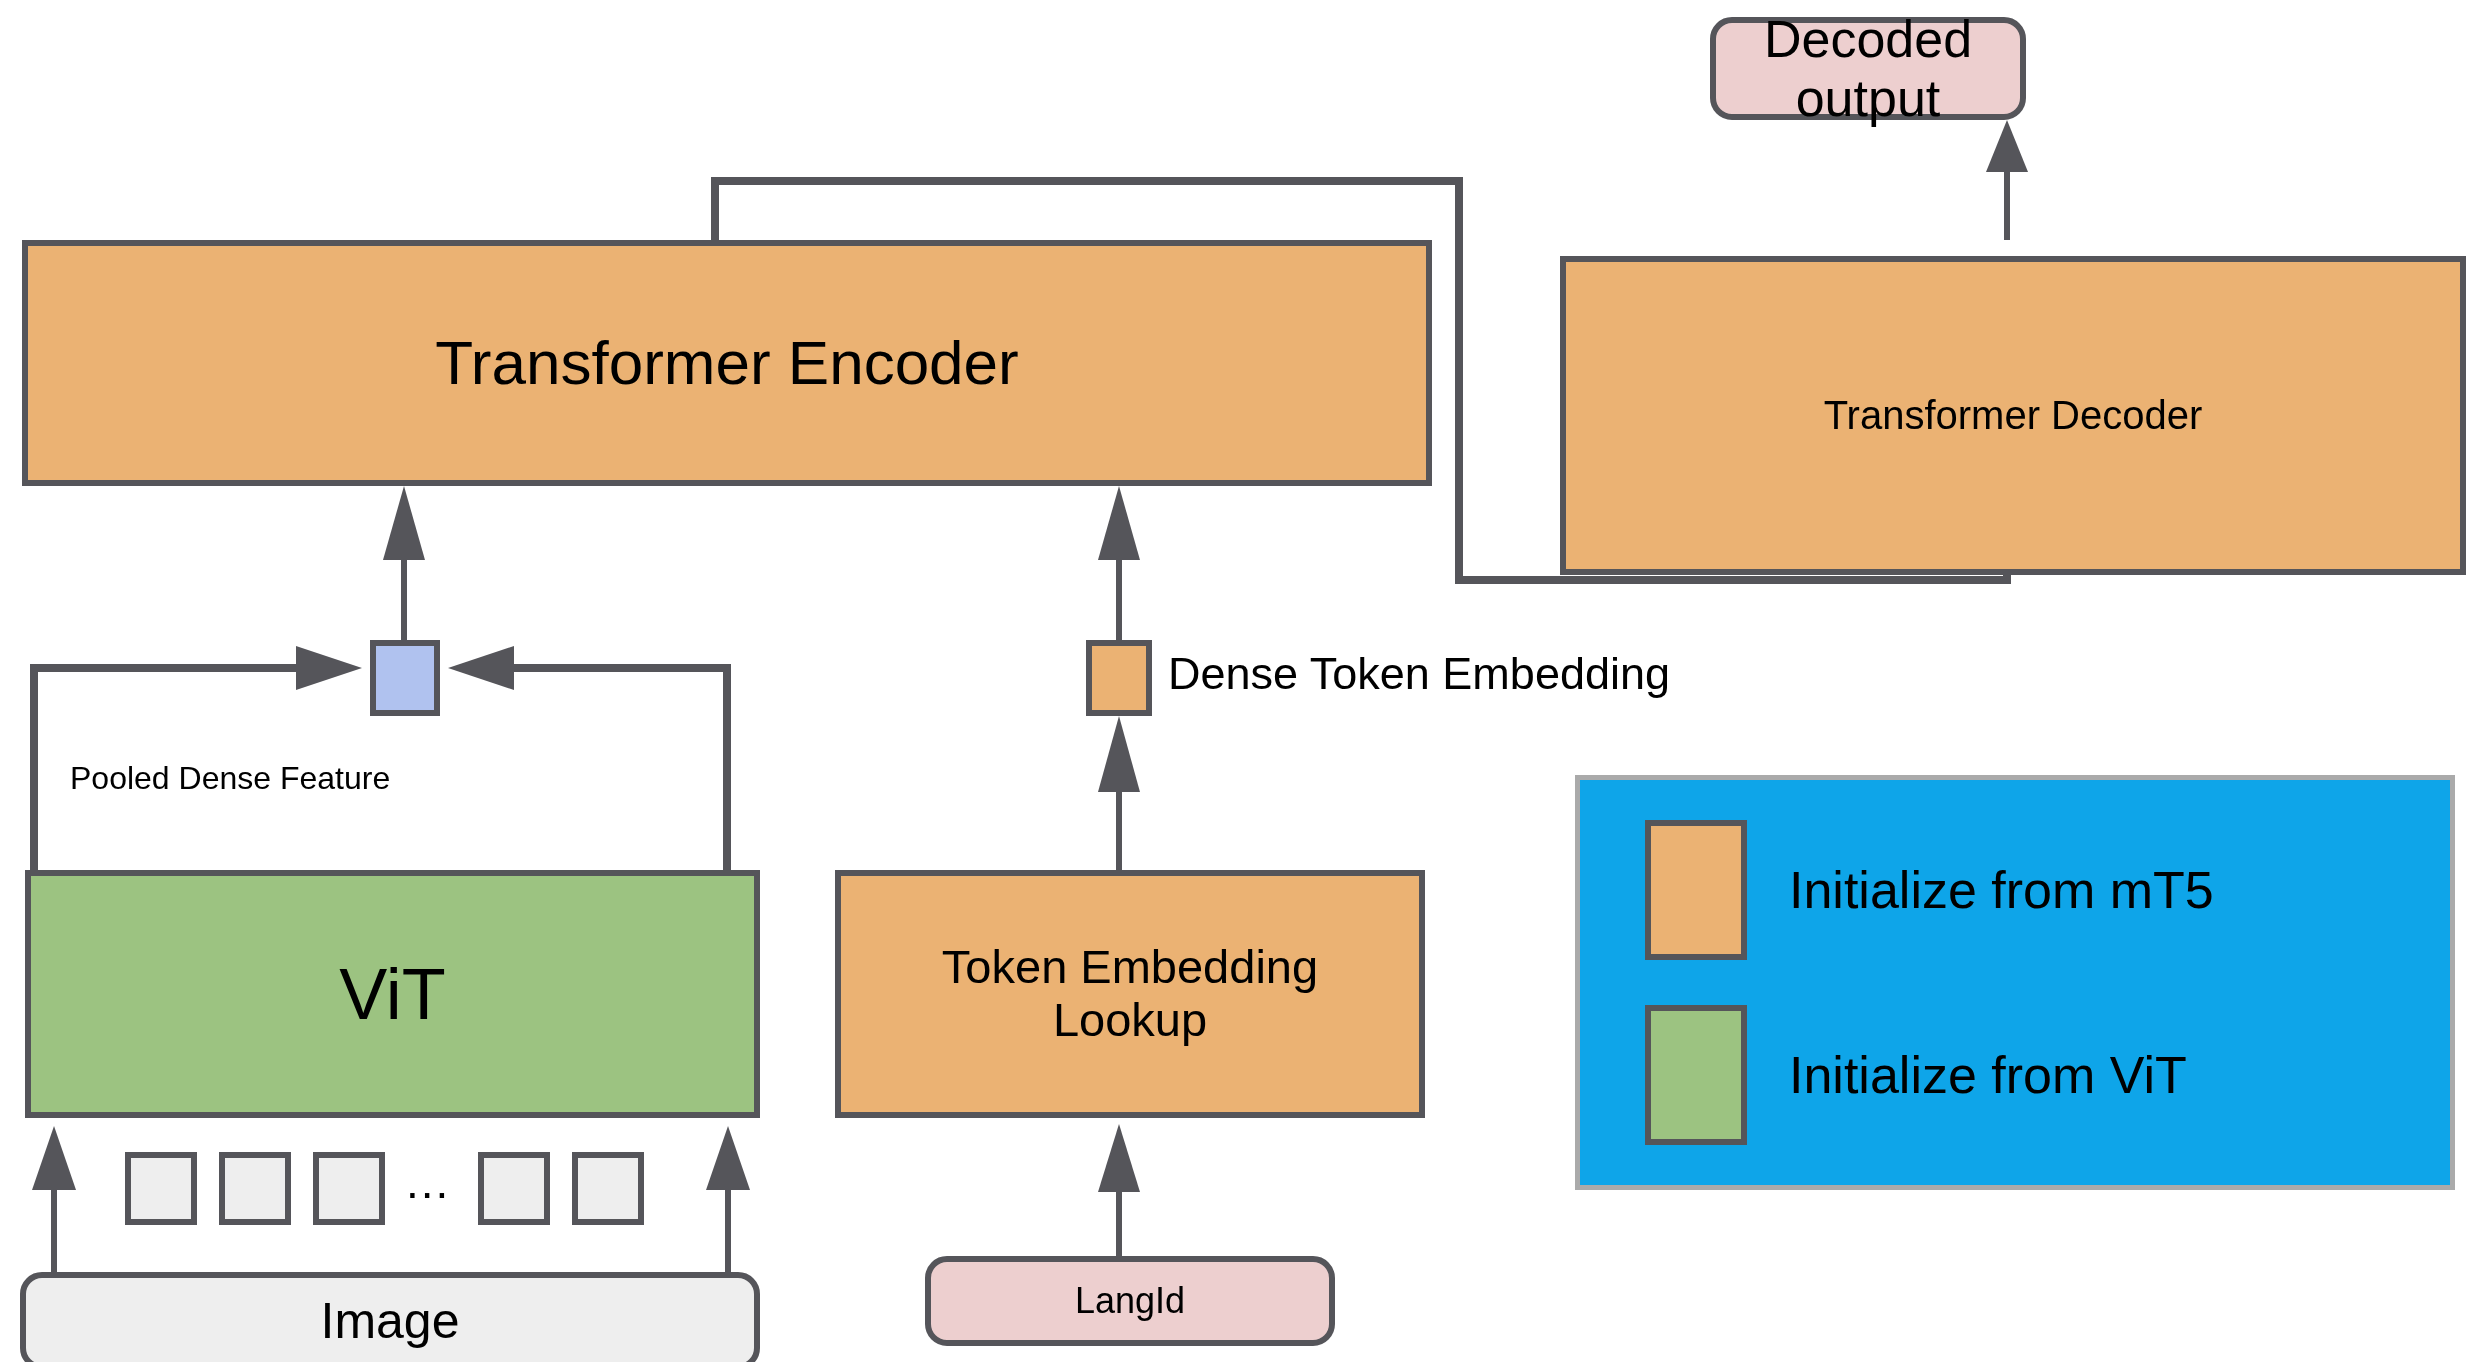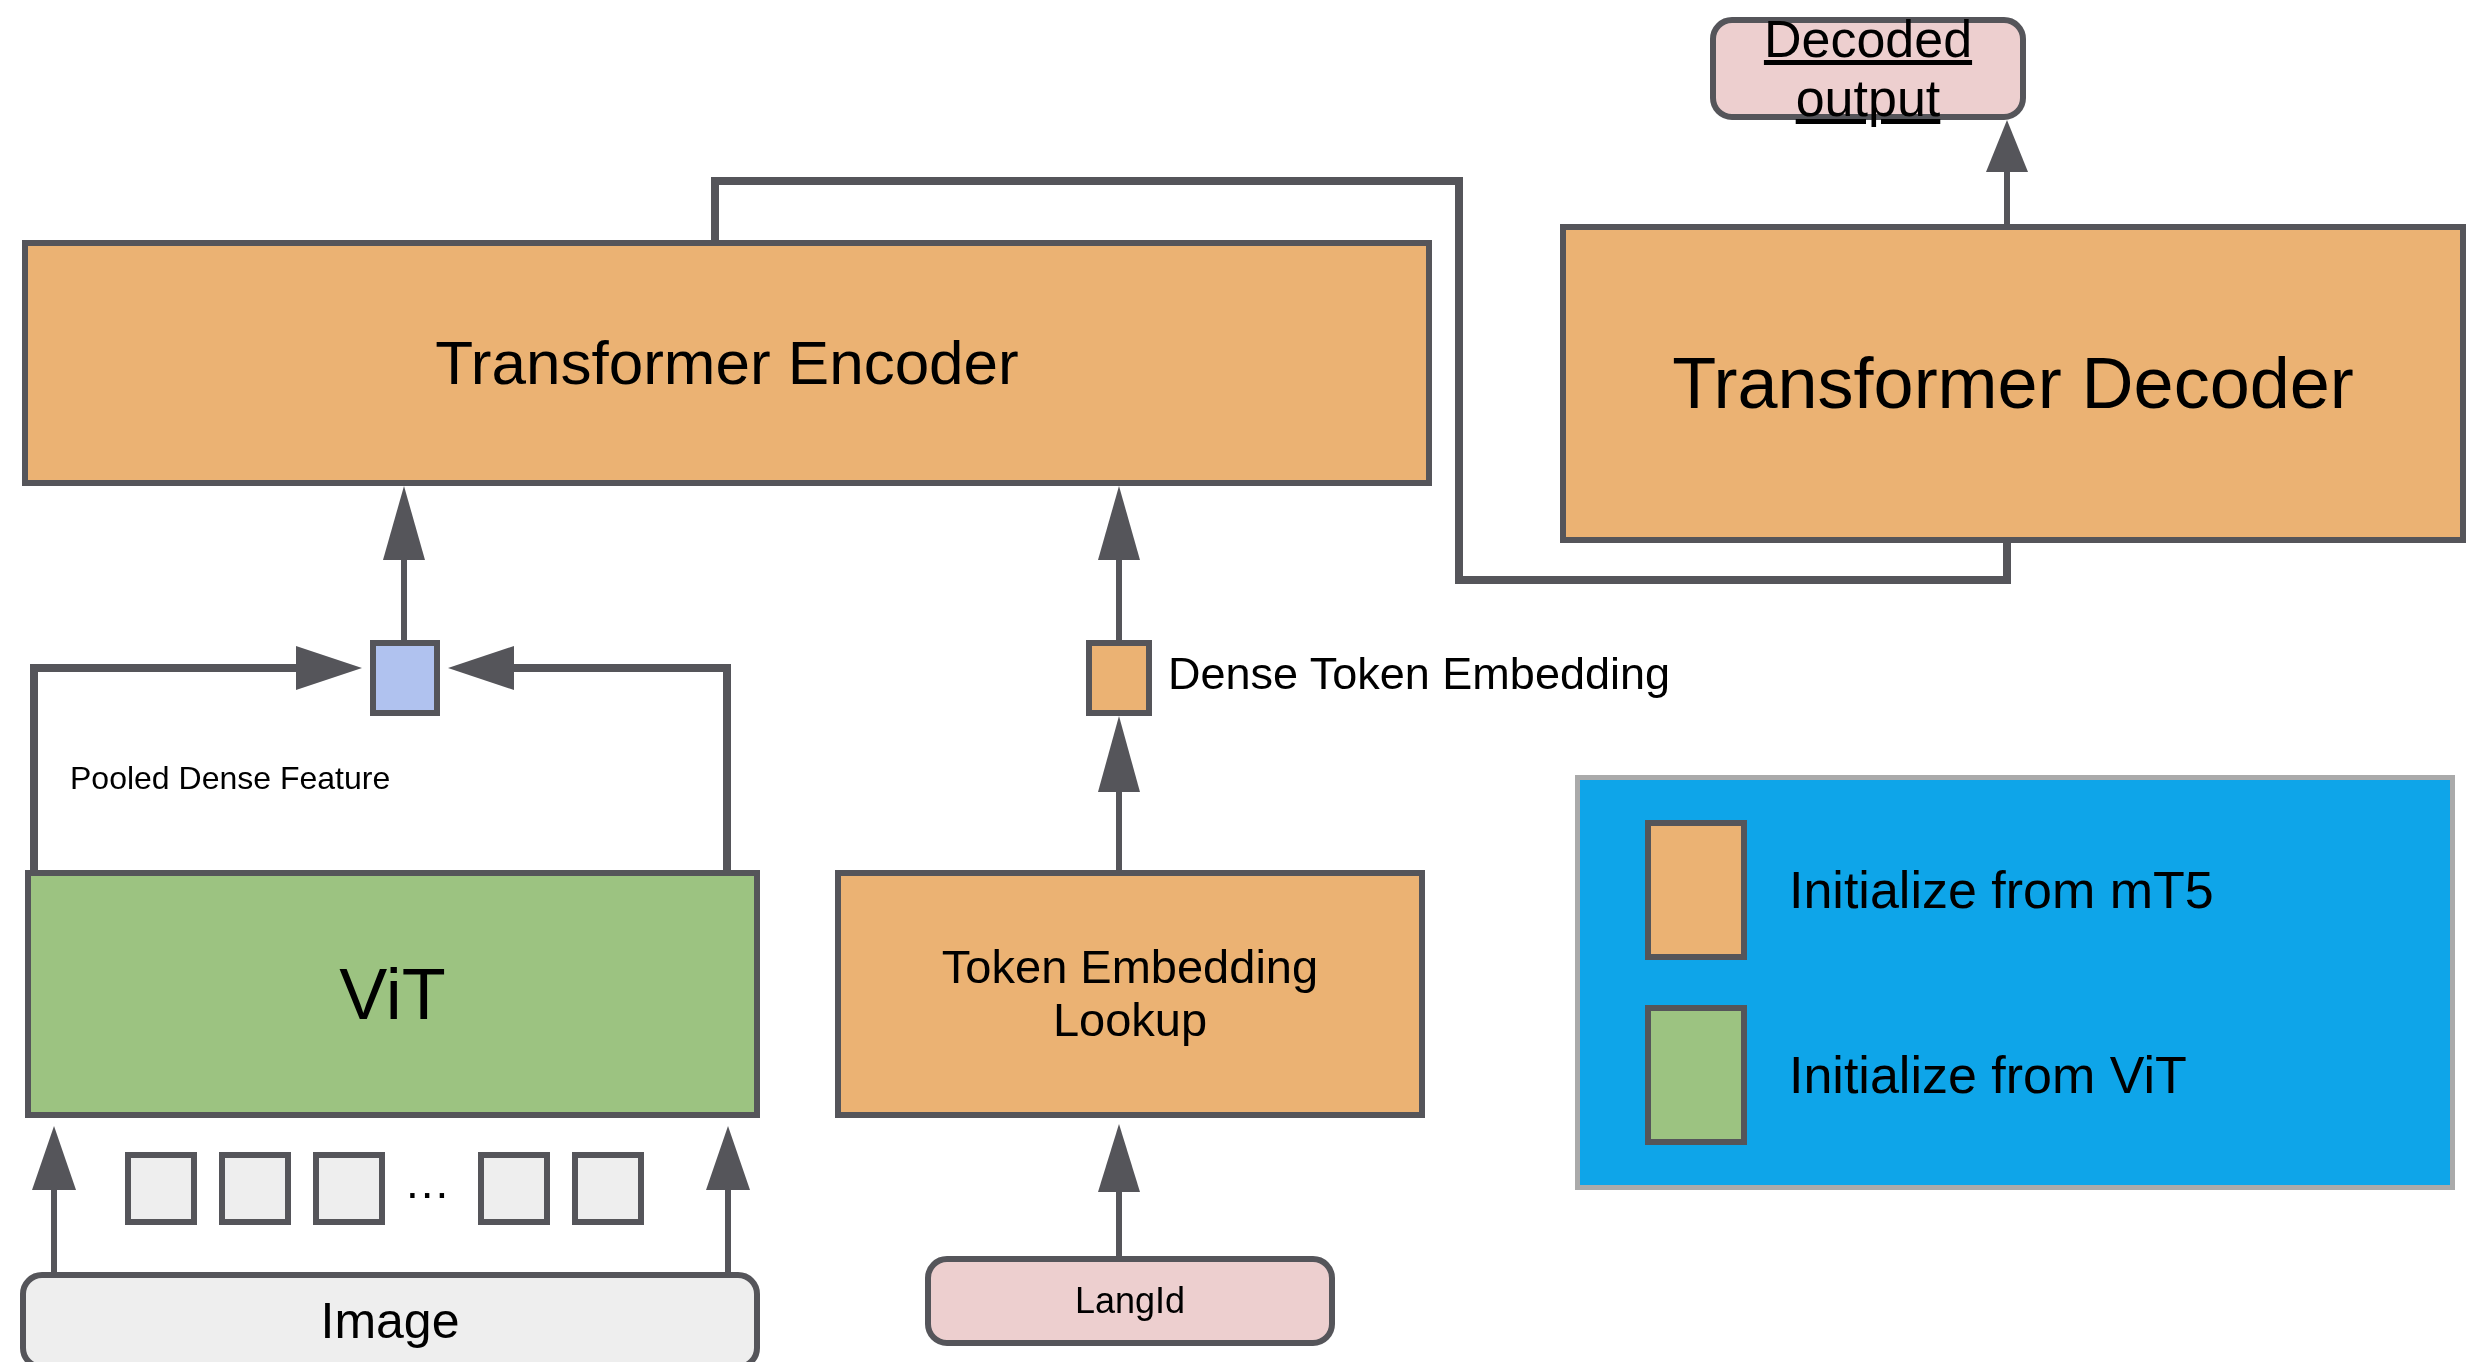--- a/index.html
+++ b/index.html
@@ -26,22 +26,22 @@
   }
   .orange { background: #ebb273; }
   .green  { background: #9cc381; }
   .pink   { background: #edcfcf; }
   .grey   { background: #eeeeee; }
   .blue   { background: #b0c2ef; }
   .round  { border-radius: 22px; }
 
   
   #encoder { left: 22px;  top: 240px; width: 1410px; height: 246px; font-size: 62px; }
-  #decoder { left: 1560px; top: 224px; width: 906px;  height: 319px; font-size: 72px; }
-  #decoded-output { left: 1710px; top: 17px; width: 316px; height: 103px; font-size: 52px; text-decoration: underline; }
+  #decoder { left: 1560px; top: 256px; width: 906px;  height: 319px; font-size: 40px; }
+  #decoded-output { left: 1710px; top: 17px; width: 316px; height: 103px; font-size: 52px; }
   #vit { left: 25px; top: 870px; width: 735px; height: 248px; font-size: 72px; }
   #token-lookup { left: 835px; top: 870px; width: 590px; height: 248px; font-size: 47px; }
   #langid { left: 925px; top: 1256px; width: 410px; height: 90px; font-size: 36px; }
   #image-box { left: 20px; top: 1272px; width: 740px; height: 98px; font-size: 50px; }
 
   
   #pooled-swatch { left: 370px; top: 640px; width: 70px; height: 76px; }
   #dense-token-swatch { left: 1086px; top: 640px; width: 66px; height: 76px; }
 
   

